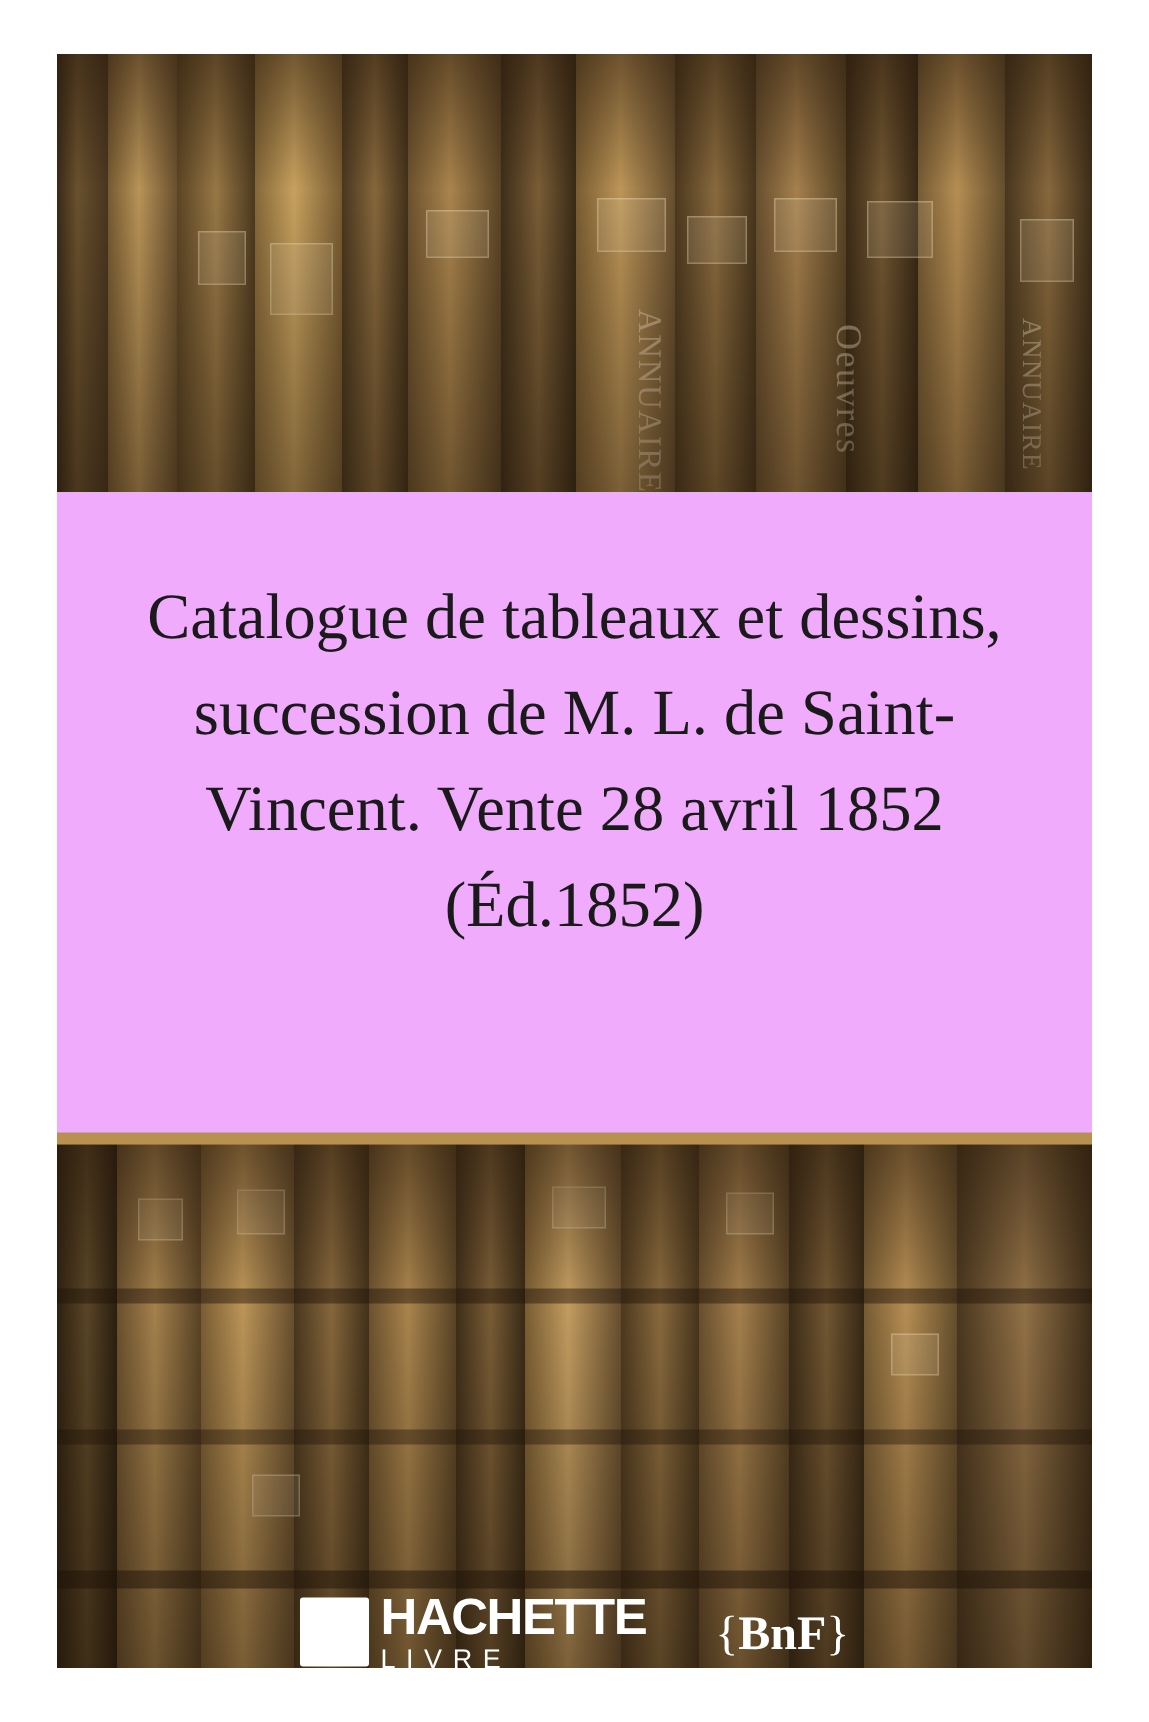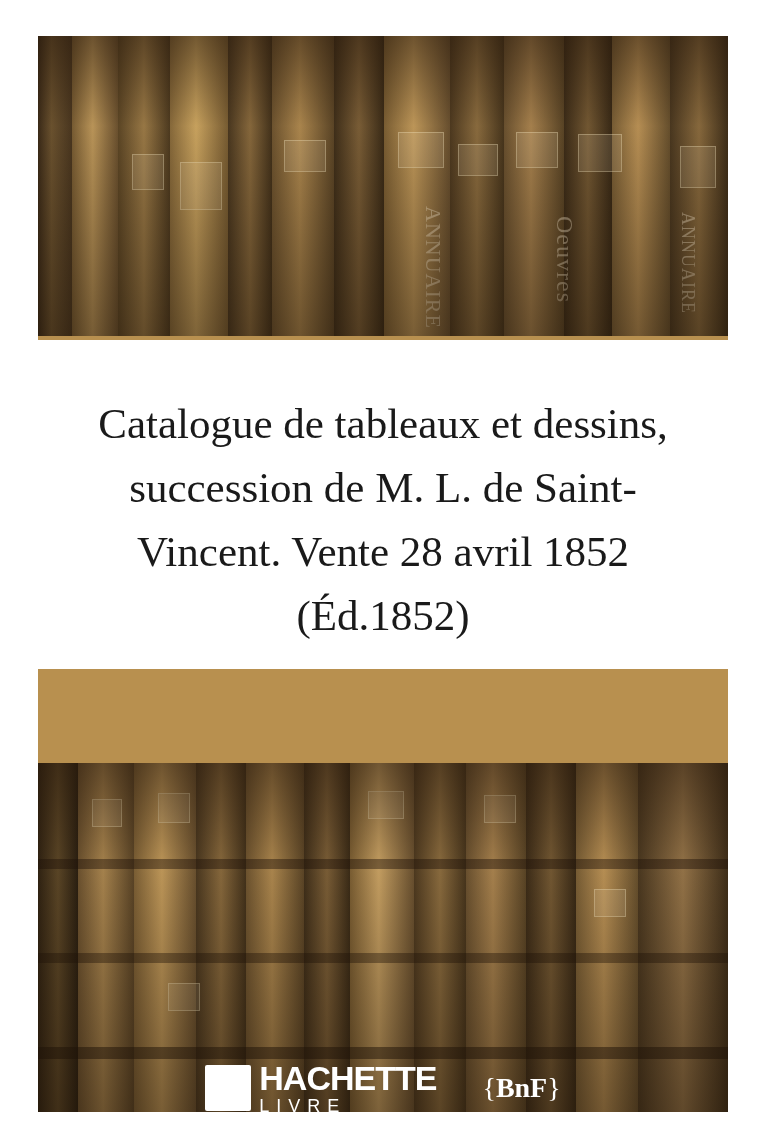--- a/index.html
+++ b/index.html
@@ -83,24 +83,24 @@
     color: rgba(255,240,210,0.45);
     font-family: "Liberation Serif", serif;
     letter-spacing: 1px;
     white-space: nowrap;
   }
 
   
   .title-band {
     position: absolute;
     left: 0;
-    top: 304px;
-    width: 690px;
-    height: 329px;
-    background: #ffffff;
+    top: 292px;
+    width: 690px;
+    height: 427px;
+    background: #f0abfc;
   }
   .title-text {
     position: absolute;
     left: 28px;
     top: 52px;
     width: 634px;
     text-align: center;
     font-family: "Liberation Serif", serif;
     font-size: 43px;
     line-height: 64px;
@@ -154,21 +154,21 @@
     font-family: "Liberation Sans", sans-serif;
     font-size: 18px;
     font-weight: 400;
     letter-spacing: 7px;
     display: block;
     margin-top: 2px;
   }
   .bnf {
     color: #ffffff;
     font-family: "Liberation Serif", serif;
-    font-size: 28px;
+    font-size: 32px;
     font-weight: 700;
     letter-spacing: 0px;
     line-height: 1;
   }
   .bnf .brace { font-weight: 400; }
 </style>
 </head>
 <body>
 
 <div class="book-cover">

